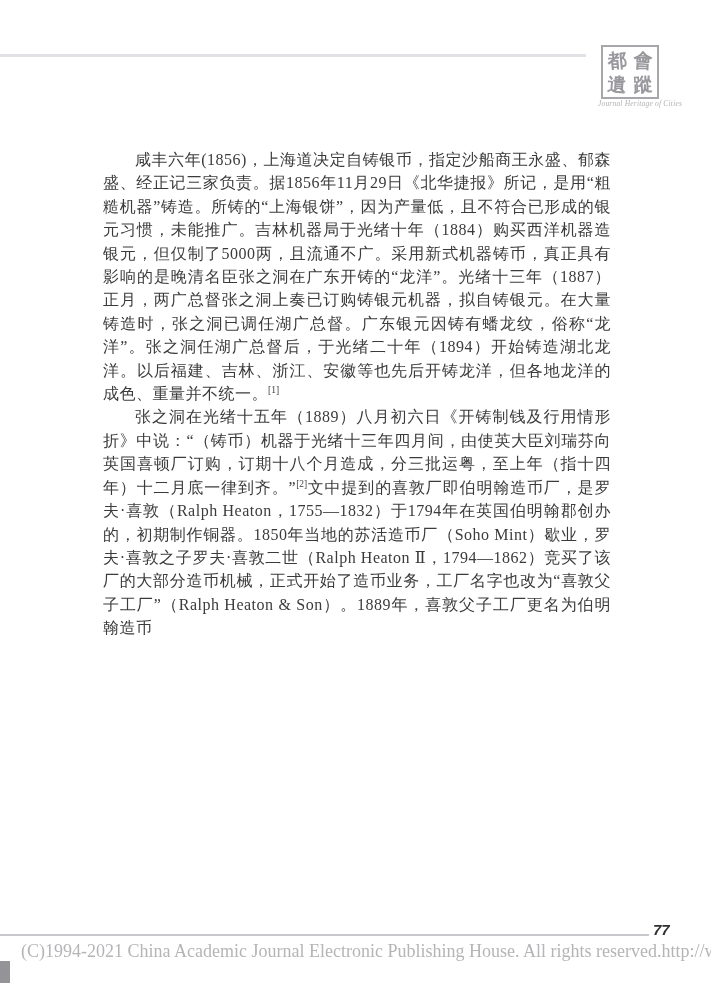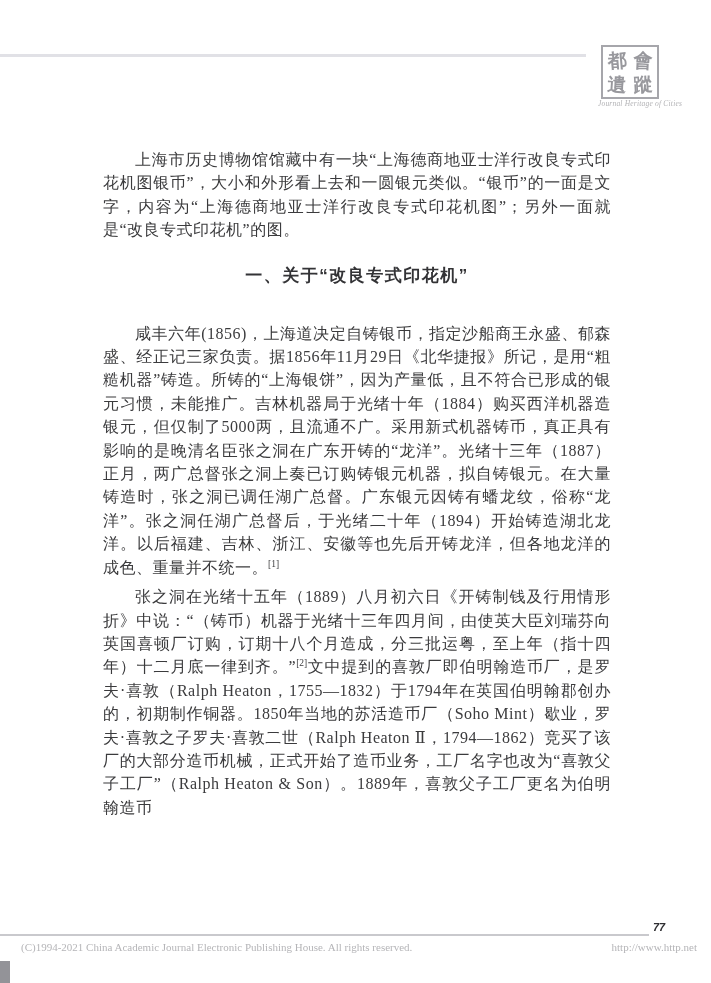--- a/index.html
+++ b/index.html
@@ -65,21 +65,21 @@
     color: #3b3b3d;
   }
   .para {
     margin: 0;
     font-size: 16px;
     line-height: 23.4px;
     letter-spacing: 0.5px;
     text-align: justify;
     text-indent: 2em;
   }
-  .paragraphs .para:last-child { margin-top: 6px; }
+  .paragraphs .para:last-child { margin-top: 0; }
   .heading {
     margin: 22px 0 35px 0;
     font-family: "Liberation Sans", "DejaVu Sans", sans-serif;
     font-size: 17px;
     font-weight: bold;
     line-height: 23px;
     letter-spacing: 1.5px;
     text-align: center;
     text-indent: 0;
     color: #333336;
@@ -95,32 +95,32 @@
   .footer-rule {
     position: absolute;
     left: 0; top: 934px;
     width: 649px; height: 2px;
     background: #c9c9cd;
   }
   .page-number {
     position: absolute;
     left: 653px; top: 921px;
     font-family: "Liberation Sans", "DejaVu Sans", sans-serif;
-    font-size: 11px;
+    font-size: 15px;
     font-weight: bold;
     font-style: italic;
     color: #2f2f33;
   }
   .footer-line {
     position: absolute;
     left: 21px; top: 941px;
     width: 676px;
     display: flex;
     justify-content: space-between;
-    font-size: 11px;
+    font-size: 18px;
     color: #b5b5b8;
     white-space: nowrap;
     text-align: center;
   }
   .corner-mark {
     position: absolute;
     left: 0; top: 961px;
     width: 10px; height: 22px;
     background: #939398;
   }
@@ -134,22 +134,20 @@
 
   <div class="seal-box">
     <div class="seal-cell">都</div>
     <div class="seal-cell">會</div>
     <div class="seal-cell">遺</div>
     <div class="seal-cell">蹤</div>
   </div>
   <div class="seal-caption">Journal Heritage of Cities</div>
 
   <div class="content">
-    <p class="para">上海市历史博物馆馆藏中有一块“上海德商地亚士洋行改良专式印花机图银币”，大小和外形看上去和一圆银元类似。“银币”的一面是文字，内容为“上海德商地亚士洋行改良专式印花机图”；另外一面就是“改良专式印花机”的图。</p>
-    <h2 class="heading">一、关于“改良专式印花机”</h2>
     <div class="paragraphs">
         <p class="para"><span>咸丰六年(1856)，上海道决定自铸银币，指定沙船商王永盛、郁森盛、经正记三家负责。据1856年11月29日《北华捷报》所记，是用“粗糙机器”铸造。所铸的“上海银饼”，因为产量低，且不符合已形成的银元习惯，未能推广。吉林机器局于光绪十年（1884）购买西洋机器造银元，但仅制了5000两，且流通不广。采用新式机器铸币，真正具有影响的是晚清名臣张之洞在广东开铸的“龙洋”。光绪十三年（1887）正月，两广总督张之洞上奏已订购铸银元机器，拟自铸银元。在大量铸造时，张之洞已调任湖广总督。广东银元因铸有蟠龙纹，俗称“龙洋”。张之洞任湖广总督后，于光绪二十年（1894）开始铸造湖北龙洋。以后福建、吉林、浙江、安徽等也先后开铸龙洋，但各地龙洋的成色、重量并不统一。</span><sup class="fnote">[1]</sup></p>
         <p class="para"><span>张之洞在光绪十五年（1889）八月初六日《开铸制钱及行用情形折》中说：“（铸币）机器于光绪十三年四月间，由使英大臣刘瑞芬向英国喜顿厂订购，订期十八个月造成，分三批运粤，至上年（指十四年）十二月底一律到齐。”</span><sup class="fnote">[2]</sup><span>文中提到的喜敦厂即伯明翰造币厂，是罗夫·喜敦（Ralph Heaton，1755—1832）于1794年在英国伯明翰郡创办的，初期制作铜器。1850年当地的苏活造币厂（Soho Mint）歇业，罗夫·喜敦之子罗夫·喜敦二世（Ralph Heaton Ⅱ，1794—1862）竞买了该厂的大部分造币机械，正式开始了造币业务，工厂名字也改为“喜敦父子工厂”（Ralph Heaton &amp; Son）。1889年，喜敦父子工厂更名为伯明翰造币</span></p>
       </div>
   </div>
 
   <div class="footer-rule"></div>
   <div class="page-number">77</div>
   <div class="footer-line">
     <span>(C)1994-2021 China Academic Journal Electronic Publishing House. All rights reserved.</span>

